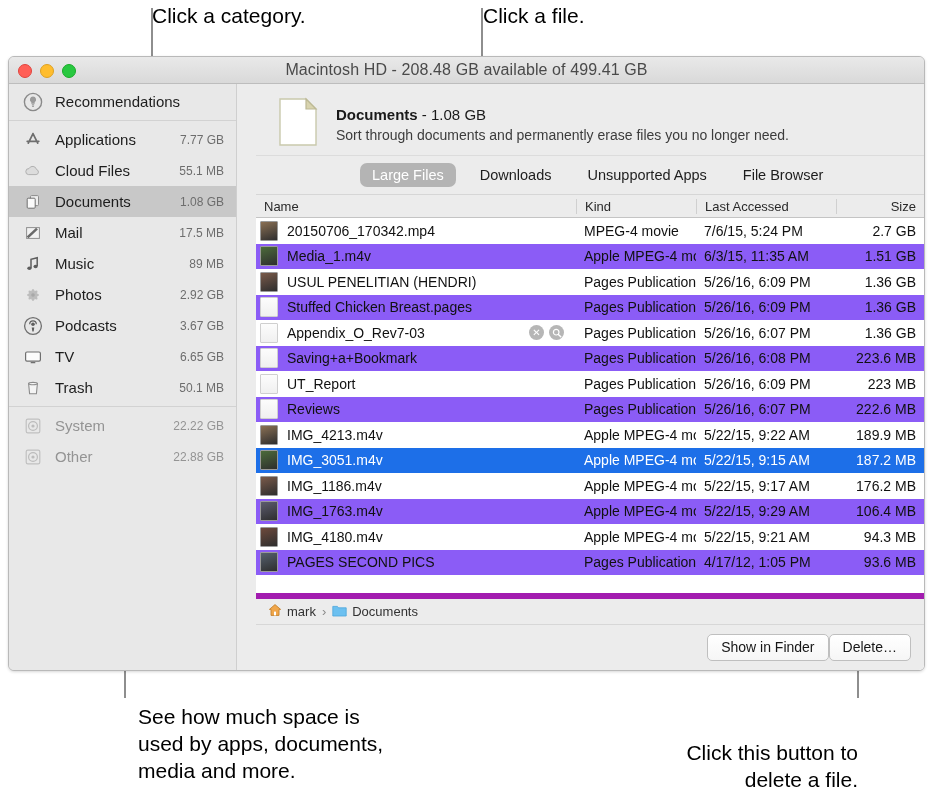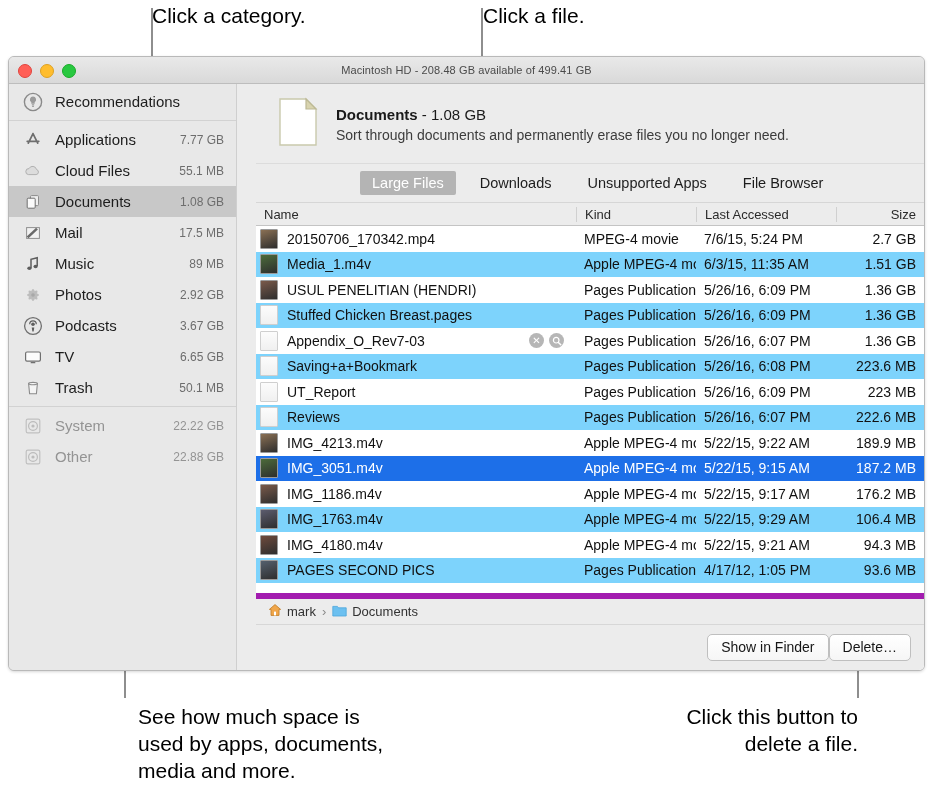--- a/index.html
+++ b/index.html
@@ -20,21 +20,21 @@
   .annot {
     position: absolute;
     color: #000000;
     font-size: 21px;
     line-height: 27px;
     white-space: pre-line;
   }
   #annot-category { left: 152px; top: 2px; }
   #annot-file     { left: 483px; top: 2px; text-align: right; }
   #annot-space    { left: 138px; top: 703px; }
-  #annot-delete   { left: 600px; top: 703px; text-align: right; width: 258px; }
+  #annot-delete   { left: 600px; top: 739px; text-align: right; width: 258px; }
 
   .callout {
     position: absolute;
     width: 2px;
     background: #8e8e8e;
   }
   #line-category { left: 151px; top: 8px;   height: 48px; }
   #line-file     { left: 481px; top: 8px;   height: 48px; }
   #line-space    { left: 124px; top: 596px; height: 102px; }
   #line-delete   { left: 857px; top: 658px; height: 40px; }
@@ -71,21 +71,21 @@
     display: flex;
     gap: 8px;
   }
   .dot { width: 12px; height: 12px; border-radius: 50%; display: block; }
   .dot.red    { background: #ff5f57; border: .5px solid #e0443e; }
   .dot.yellow { background: #ffbd2e; border: .5px solid #dea123; }
   .dot.green  { background: #28c840; border: .5px solid #1aab29; }
   #window-title {
     width: 100%;
     text-align: center;
-    font-size: 11px;
+    font-size: 16px;
     color: #4a4a4a;
     letter-spacing: .1px;
   }
 
   #body-row { flex: 1; display: flex; min-height: 0; gap: 19px; }
 
   
   #sidebar {
     width: 228px;
     flex: 0 0 228px;
@@ -124,42 +124,42 @@
     display: flex;
     flex-direction: column;
   }
 
   #detail-head {
     background: #ececec;
     padding: 12px 14px 10px 14px;
     display: flex;
     align-items: flex-start;
     border-bottom: 1px solid #dcdcdc;
-    height: 80px;
+    height: 72px;
     box-sizing: border-box;
   }
   #doc-icon { flex: 0 0 48px; margin: 0 14px 0 4px; }
   .dh-text { padding-top: 10px; }
   #dh-title { font-size: 15px; color: #1a1a1a; }
   #dh-title b { font-weight: bold; }
   #dh-sub { font-size: 14px; color: #3c3c3c; margin-top: 4px; }
 
   #tabs {
     background: #ececec;
     height: 38px;
     display: flex;
     align-items: center;
     padding-left: 104px;
     box-sizing: border-box;
   }
   .tab {
     font-size: 14.5px;
     color: #1d1d1d;
     padding: 4px 12px;
-    border-radius: 2px;
+    border-radius: 7px;
     margin-right: 12px;
     white-space: nowrap;
   }
   .tab.active { background: #b4b4b4; color: #ffffff; }
 
   #col-head {
     display: flex;
     height: 22px;
     background: #ececec;
     border-top: 1px solid #d6d6d6;
@@ -177,21 +177,21 @@
   .c-size { flex: 1; text-align: right; }
 
   #file-list { flex: 1; overflow: hidden; background: #ffffff; }
   .frow {
     display: flex;
     align-items: center;
     height: 25.5px;
     font-size: 14px;
     color: #111111;
   }
-  .frow.alt { background: #7dd3fc; }
+  .frow.alt { background: #8b5cf6; }
   .frow.selected { background: #1d6fe8; color: #ffffff; }
   .frow .cell { box-sizing: border-box; padding: 0 8px; white-space: nowrap; overflow: hidden; }
   .frow .c-name { display: flex; align-items: center; padding-left: 4px; }
   .frow .c-size { text-align: right; }
   .fi {
     width: 16px; height: 18px;
     flex: 0 0 16px;
     margin-right: 9px;
     border-radius: 1px;
     display: block;

